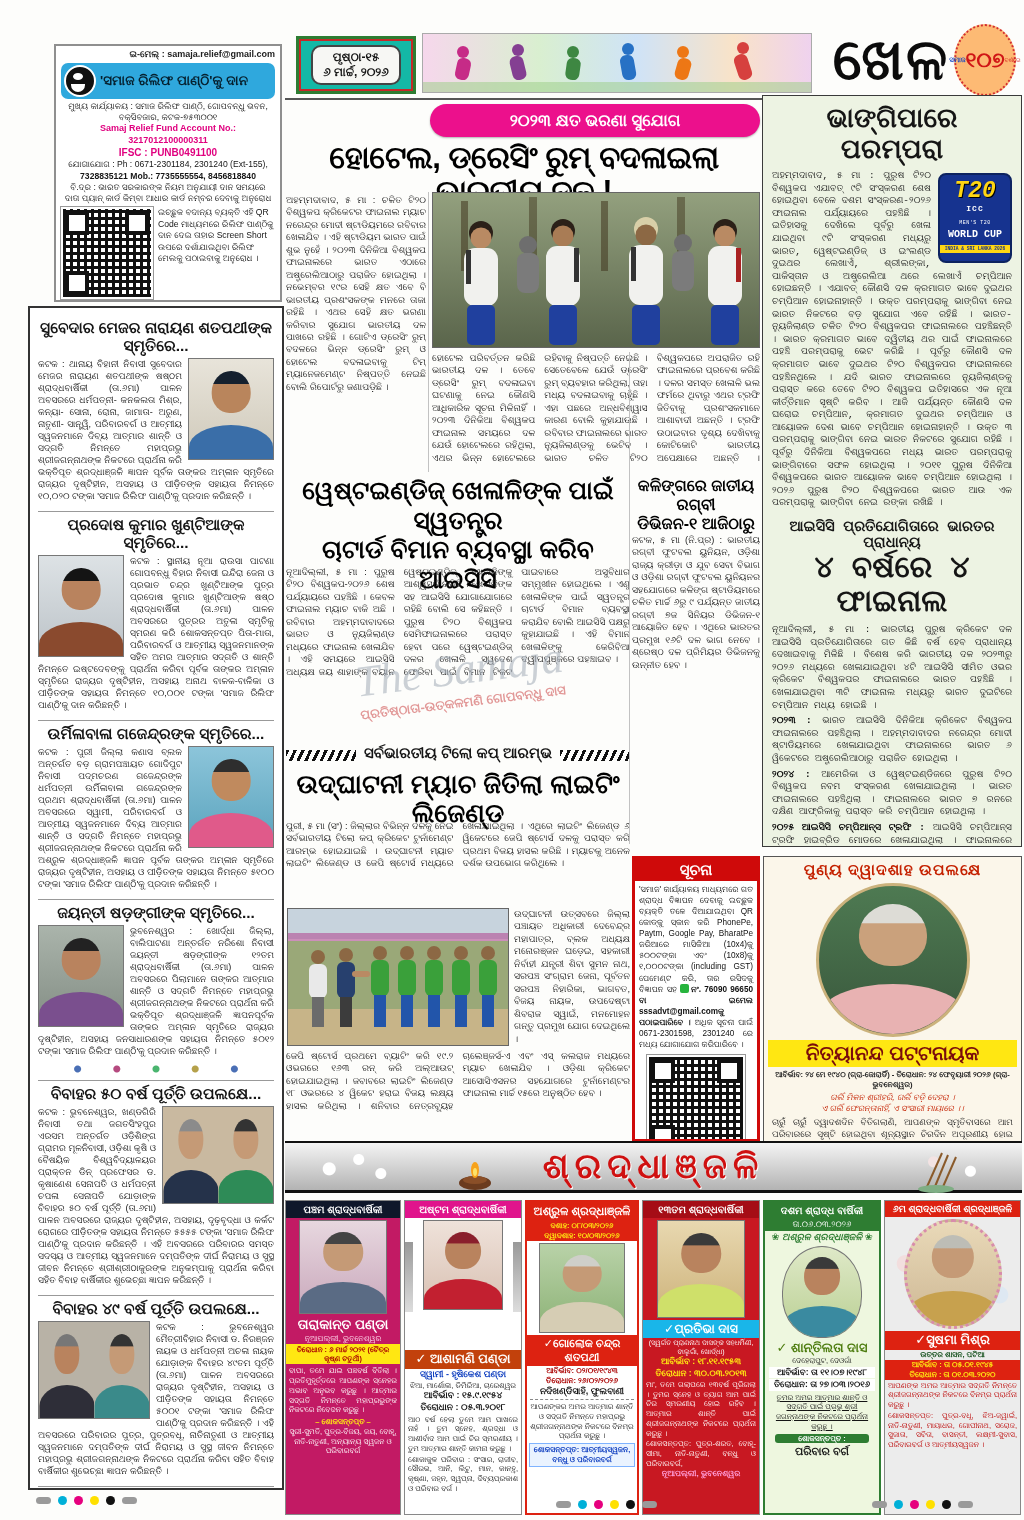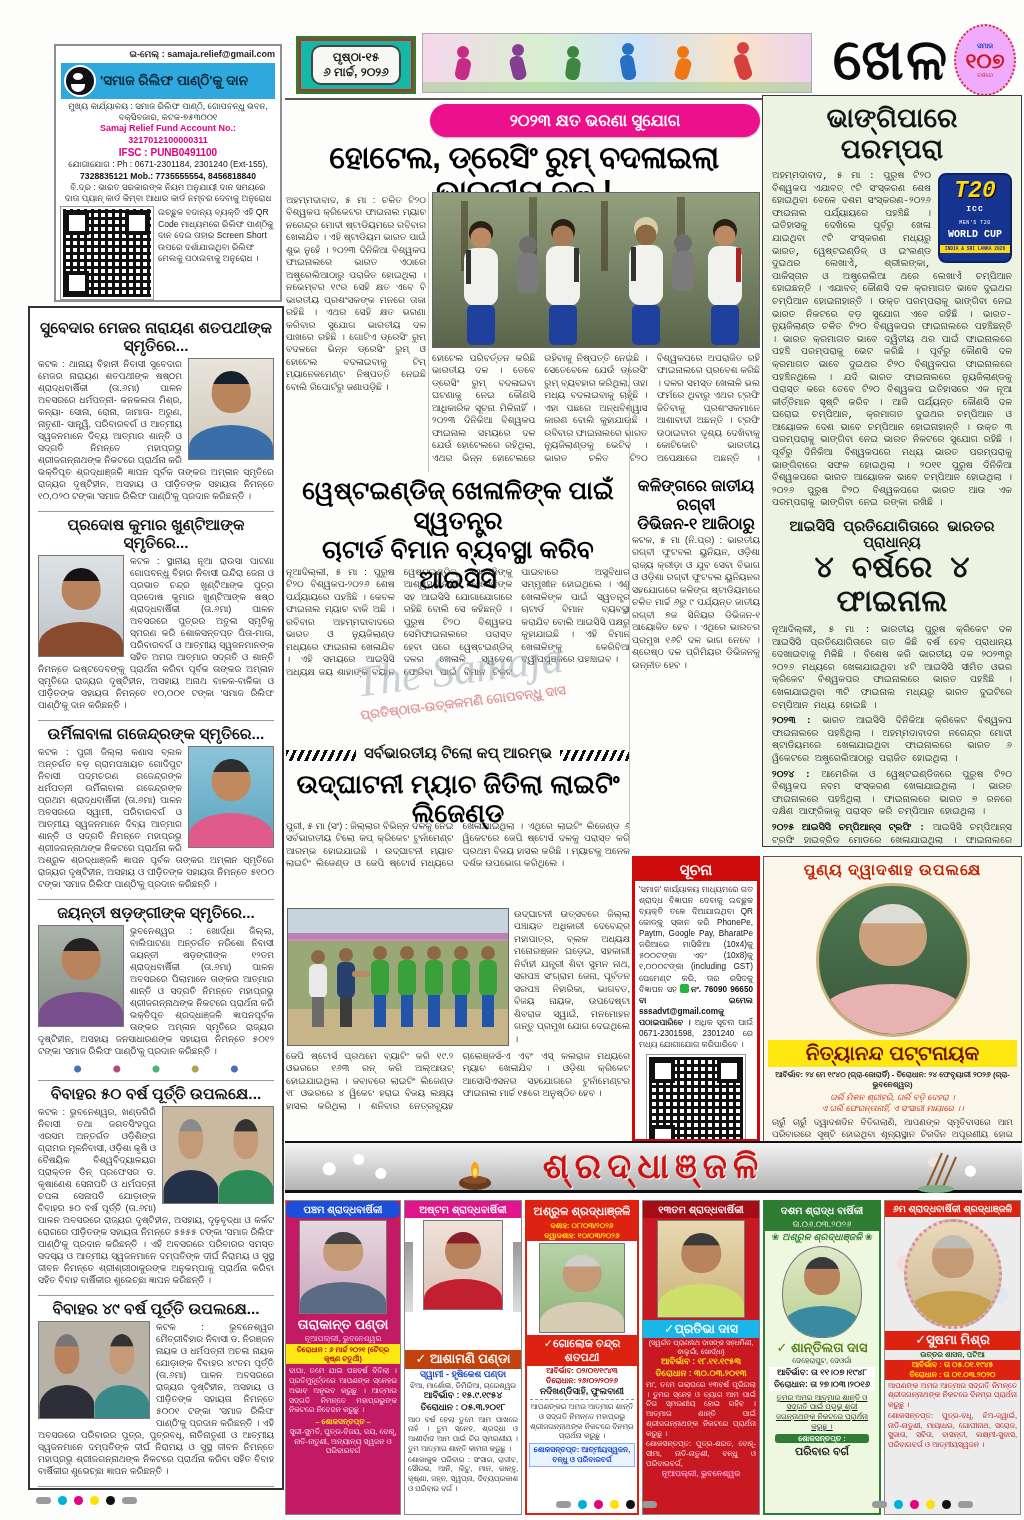--- a/index.html
+++ b/index.html
@@ -9,38 +9,38 @@
   .just{text-align:justify;}
   .ctr{text-align:center;}
   .bt{font-size:9.3px;line-height:1.34;text-align:justify;color:#1c1c1c;overflow:hidden;}
   .hl{font-weight:900;color:#000;}
   .cols2{column-count:2;column-gap:9px;}
   .cols3{column-count:3;column-gap:9px;}
   .hair{background:#c9c9c9;}
   
   .relief{border:2px solid #8f8f8f;background:#fff;padding:3px 5px;font-size:8.6px;line-height:1.3;}
   .relief .email{font-weight:bold;font-size:9px;text-align:right;color:#222;}
-  .rtitle{display:flex;align-items:center;gap:4px;background:#2fa8dd;padding:2px 3px;margin:2px 0;}
+  .rtitle{display:flex;align-items:center;gap:4px;background:#2fa8dd;padding:2px 3px;margin:2px 0;border-radius:7px;}
   .rlogo{width:28px;height:28px;border-radius:50%;background:#111;flex:0 0 28px;position:relative;border:2px solid #fff;}
   .rlogo::after{content:'';position:absolute;left:7px;top:6px;width:10px;height:7px;border-radius:50%;background:#fff;}
   .rlogo::before{content:'';position:absolute;left:5px;bottom:3px;width:14px;height:8px;border-radius:0 0 8px 8px;background:#fff;}
   .rtitle b{font-size:13.5px;color:#06202e;}
   .pinktxt{color:#e0007f;font-weight:bold;}
   .qrrow{display:flex;gap:5px;margin-top:3px;}
   .qr{position:relative;background:#fff;border:2px solid #fff;outline:1px solid #999;
       background-image:repeating-linear-gradient(0deg,#111 0 3px,transparent 3px 7px),
                        repeating-linear-gradient(90deg,#111 0 3px,#fff 3px 7px);}
   .qr i{position:absolute;width:16px;height:16px;border:4px solid #111;background:#fff;}
   .qr i:nth-child(1){left:2px;top:2px;} .qr i:nth-child(2){right:2px;top:2px;} .qr i:nth-child(3){left:2px;bottom:2px;}
   
   .badgeframe{border:3px solid #2e7d32;box-shadow:inset 0 0 0 2px #c62828;background:#14b8a6;display:flex;align-items:center;justify-content:center;}
   .badge{border:2px solid #444;border-radius:10px;background:#f7f7f4;padding:3px 10px;text-align:center;font-weight:bold;font-size:12px;line-height:1.25;}
   .sbanner{background:linear-gradient(90deg,#f6d7ec,#d9efd0 30%,#cfe3f7 55%,#f9e3c8 80%,#efd2ee);overflow:hidden;border:1px solid #aaa;}
   .masthead{font-size:57px;font-weight:900;color:#0b0b0b;letter-spacing:2px;line-height:66px;text-align:center;}
-  .annlogo{border:2px dotted #d32f2f;border-radius:50%;background:#f0abfc;display:flex;flex-direction:column;align-items:center;justify-content:center;line-height:1.05;}
+  .annlogo{border:2px dotted #d32f2f;border-radius:50%;background:#fdba74;display:flex;flex-direction:row;align-items:center;justify-content:center;line-height:1.05;}
   .annlogo .t{font-size:7px;color:#1a49c0;font-weight:bold;}
   .annlogo .n{font-size:21px;color:#d01616;font-weight:900;}
   .annlogo .s{font-size:6px;color:#d01616;}
   .kickerpill{background:#ec108c;border-radius:17px;color:#fff;font-weight:bold;font-size:16.5px;line-height:33px;text-align:center;box-shadow:0 1px 2px rgba(0,0,0,.3);}
   
   .h1big{font-size:31px;font-weight:900;letter-spacing:-.5px;line-height:1.1;text-align:center;color:#000;}
   .h2big{font-size:25px;font-weight:900;line-height:1.18;text-align:center;color:#000;}
   .h3big{font-size:26px;font-weight:900;line-height:1.1;text-align:center;color:#000;}
   .hatch{height:11px;align-self:center;flex:1;background:repeating-linear-gradient(115deg,#111 0 3px,transparent 3px 7px);}
   .tkick{display:flex;gap:8px;}
@@ -416,21 +416,21 @@
       <line x1="10" y1="40" x2="26" y2="4" stroke="#8a5a2a" stroke-width="2"></line>
         <line x1="18" y1="40" x2="32" y2="6" stroke="#8a5a2a" stroke-width="2"></line>
       <line x1="26" y1="40" x2="40" y2="8" stroke="#8a5a2a" stroke-width="2"></line>
         <ellipse cx="20" cy="40" rx="18" ry="4" fill="#7fae84"></ellipse>
     </svg>
   </div>
 
   <div class="abs obits" style="left:285px;top:1200px;width:737px;height:315px;">
 
     <div class="ob" style="background:#c21a64;color:#fff;">
-      <div class="obh" style="background:#1d4ed8;border-radius:7px;">ପଞ୍ଚମ ଶ୍ରାଦ୍ଧବାର୍ଷିକୀ</div>
+      <div class="obh" style="background:#0f172a;">ପଞ୍ଚମ ଶ୍ରାଦ୍ଧବାର୍ଷିକୀ</div>
       <div class="obph bust" style="width:86px;height:92px;--pbg:linear-gradient(#e7d7df,#c9a8bb);--hair:#444;--skin:#c59a76;--shirt:#5a6b84;"></div>
       <div class="obname" style="font-size:13.5px;color:#fff;">ତାରାକାନ୍ତ ପଣ୍ଡା</div>
       <div class="ctr" style="color:#ffd9ec;font-size:7.8px;">ନୂଆପଲ୍ଲୀ, ଭୁବନେଶ୍ୱର</div>
       <div class="ctr" style="background:#ffe712;color:#a00;font-weight:bold;padding:1px 8px;font-size:7.2px;">ତିରୋଧାନ : ୬ ମାର୍ଚ୍ଚ ୨୦୨୧ (ଚୈତ୍ର କୃଷ୍ଣ ଚତୁର୍ଥୀ)</div>
       <div class="just" style="padding:2px 3px;">ବାପା, ତମେ ଯାଇ ପଞ୍ଚବର୍ଷ ବିତିଲା । ପ୍ରତିମୁହୂର୍ତ୍ତରେ ଆପଣଙ୍କ ସ୍ନେହର ଅଭାବ ଅନୁଭବ କରୁଛୁ । ଆତ୍ମାର ସଦ୍‌ଗତି ନିମନ୍ତେ ମହାପ୍ରଭୁଙ୍କ ନିକଟରେ ନିବେଦନ କରୁଛୁ ।</div>
       <div class="ctr" style="color:#ffe712;font-weight:bold;">– ଶୋକସନ୍ତପ୍ତ –</div>
       <div class="ctr" style="padding:0 3px;">ସ୍ତ୍ରୀ-ସୁମତି, ପୁତ୍ର-ବିଜୟ, ଜୟ, ବୋହୂ, ନାତି-ନାତୁଣୀ, ଅନ୍ୟାନ୍ୟ ସ୍ୱଜନ ଓ ପରିବାରବର୍ଗ</div>
     </div>
 
     <div class="ob" style="background:#fff;">

